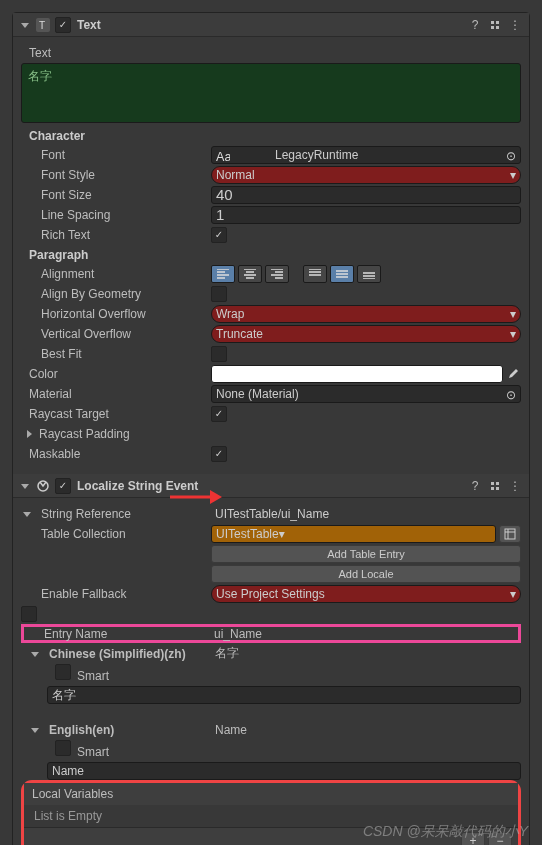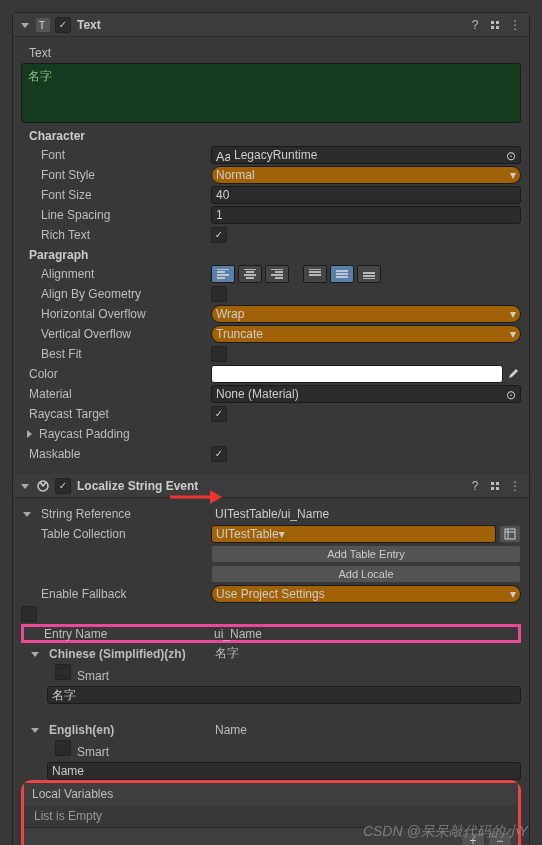--- a/index.html
+++ b/index.html
@@ -14,25 +14,25 @@
 .chk.on::after { content: '✓'; color: #ccc; font-size: 10px; }
 .comp-title { font-weight: bold; color: #ccc; margin-left: 6px; flex: 1; }
 .hdr-ico { width: 16px; height: 16px; margin-left: 4px; cursor: pointer; display: flex; align-items: center; justify-content: center; color: #bbb; }
 .body { padding: 6px 8px 10px 8px; }
 .row { display: flex; align-items: center; height: 19px; margin-bottom: 1px; }
 .label-col { flex: 0 0 190px; padding-left: 8px; color: #bdbdbd; }
 .label-col.ind { padding-left: 20px; }
 .label-col.ind2 { padding-left: 34px; }
 .val-col { flex: 1; display: flex; align-items: center; gap: 3px; }
 .textbox { width: 100%; height: 60px; background: #163a1d; border: 1px solid #1a1a1a; border-radius: 3px; padding: 4px 6px; color: #88c088; resize: none; font-size: 12px; }
-.input { width: 100%; height: 18px; background: #2b2b2b; border: 1px solid #1a1a1a; border-radius: 3px; padding: 0 4px; color: #ccc; font-size: 12px; }
-.obj-field { width: 100%; height: 18px; background: #2b2b2b; border: 1px solid #1a1a1a; border-radius: 3px; padding: 0 4px; color: #ccc; display: flex; align-items: center; position: relative; }
+.input { width: 100%; height: 18px; background: #2b2b2b; border: 1px solid #1a1a1a; border-radius: 3px; padding: 0 4px; color: #ccc; font-size: 15px; }
+.obj-field { width: 100%; height: 18px; background: #2b2b2b; border: 1px solid #1a1a1a; border-radius: 3px; padding: 0 4px; color: #ccc; display: flex; align-items: center; position: relative; gap: 41px; }
 .obj-field .picker { position: absolute; right: 2px; top: 2px; width: 14px; height: 14px; display: flex; align-items: center; justify-content: center; }
 .obj-prefix { width: 14px; height: 14px; margin-right: 4px; display: flex; align-items: center; justify-content: center; }
-.dropdown { width: 100%; height: 18px; background: #a16207; border: 1px solid #1a1a1a; border-radius: 9px; padding: 0 4px; color: #ccc; display: flex; align-items: center; position: relative; }
+.dropdown { width: 100%; height: 18px; background: #7f1d1d; border: 1px solid #1a1a1a; border-radius: 9px; padding: 0 4px; color: #ccc; display: flex; align-items: center; position: relative; }
 .dropdown .dd-arrow { position: absolute; right: 4px; }
 .section-label { padding-left: 8px; color: #ccc; font-weight: bold; height: 19px; display: flex; align-items: center; }
 .color-swatch { width: 100%; height: 18px; background: #fff; border: 1px solid #1a1a1a; border-radius: 3px; position: relative; }
 .eyedrop { width: 16px; height: 16px; display: flex; align-items: center; justify-content: center; cursor: pointer; }
 .align-btn { width: 24px; height: 18px; background: #464646; border: 1px solid #1a1a1a; border-radius: 2px; display: flex; align-items: center; justify-content: center; cursor: pointer; }
 .align-btn.active { background: #5a7fa8; }
 .align-btn svg { width: 12px; height: 10px; }
 .ref-field { width: 100%; height: 18px; padding: 0 4px; color: #ccc; display: flex; align-items: center; }
 .btn-full { width: 100%; height: 18px; background: #535353; border: 1px solid #3a3a3a; border-radius: 3px; color: #ccc; font-size: 11px; cursor: pointer; }
 .arrow-ann { position: absolute; left: 168px; top: 488px; pointer-events: none; }

